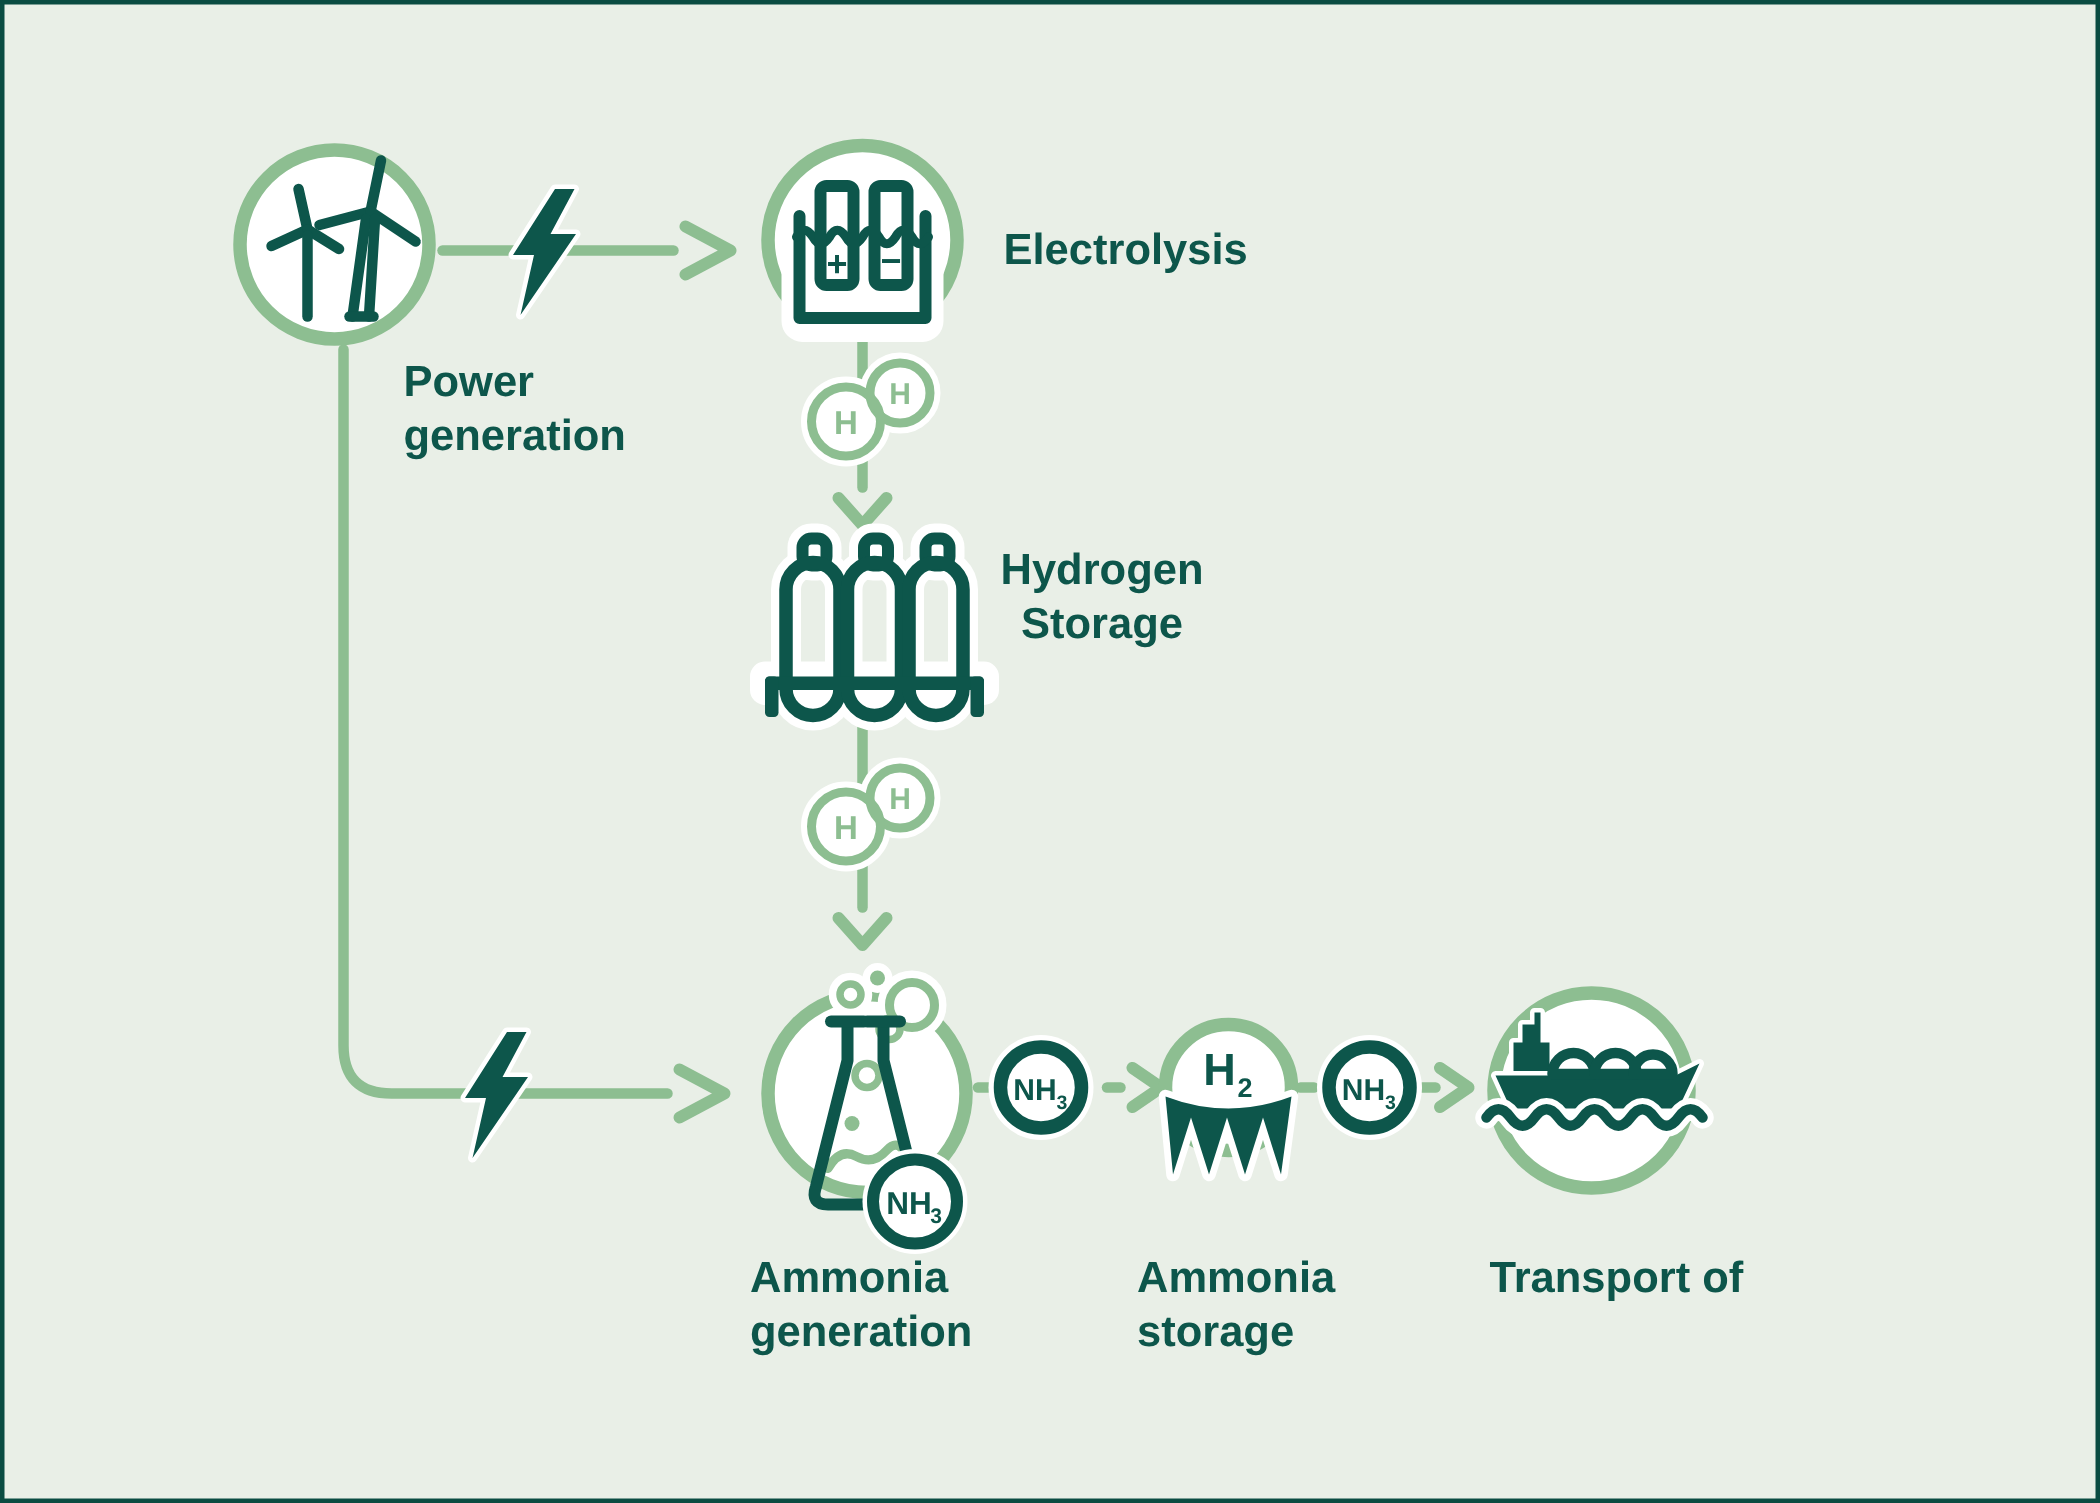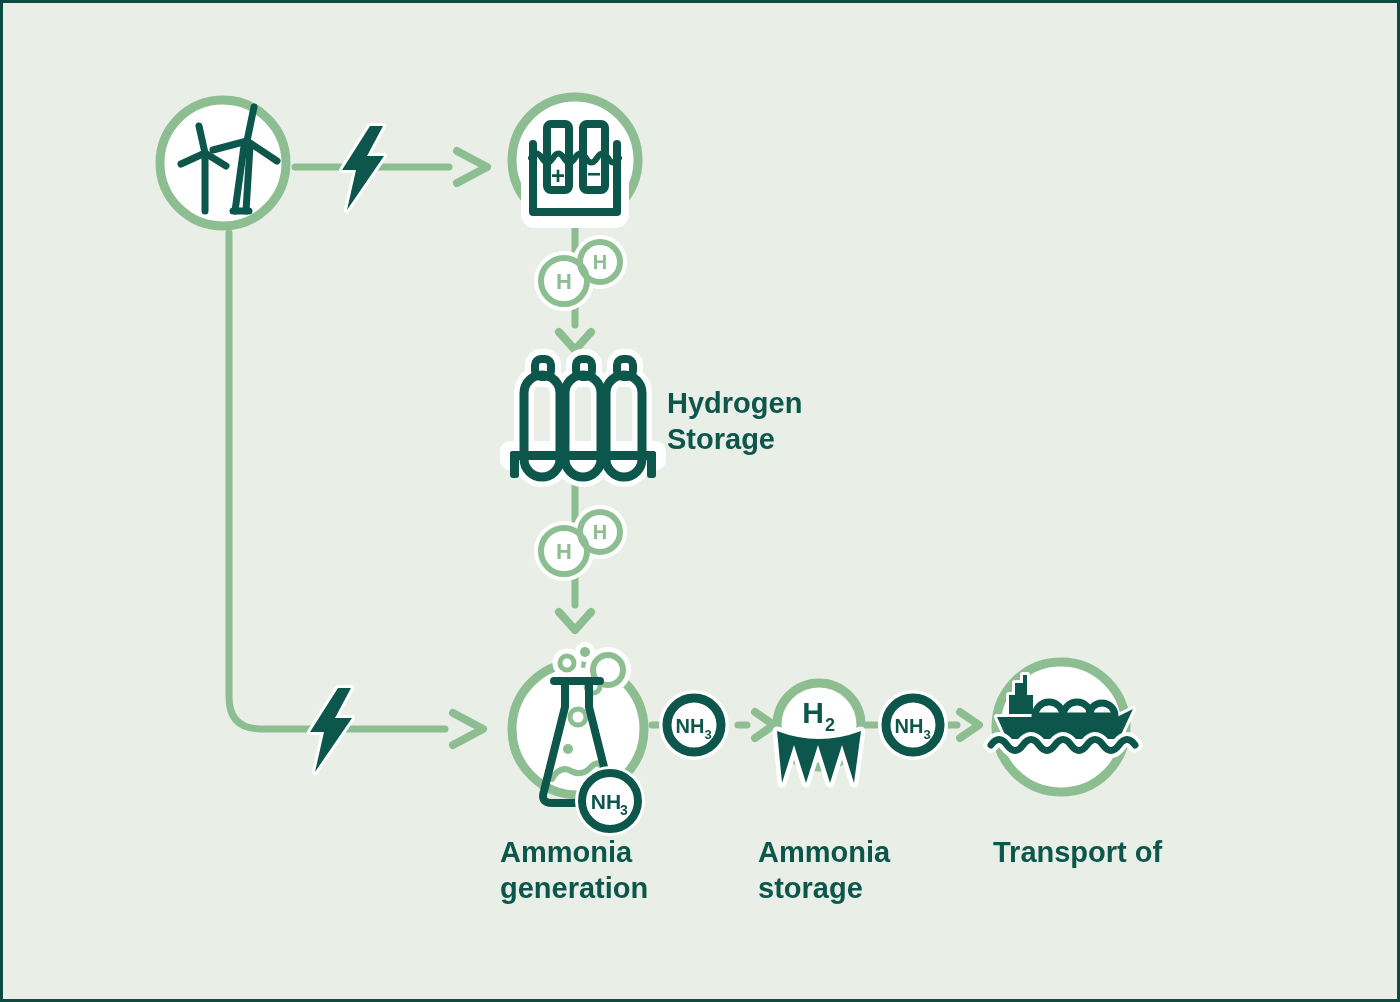--- a/index.html
+++ b/index.html
@@ -211,23 +211,30 @@
 
       <path d="M52,63 A14,14 0 0 1 80,63 Z" fill="#ffffff" class="dk" stroke-width="7"></path>
       <path d="M80,63 A14,14 0 0 1 108,63 Z" fill="#ffffff" class="dk" stroke-width="7"></path>
       <path d="M106,63 A13,13 0 0 1 132,63 Z" fill="#ffffff" class="dk" stroke-width="7"></path>
 
       <path class="gw" stroke-width="15" d="M8,92 q8,-11 16,0 q8,11 16,0 q8,-11 16,0 q8,11 16,0 q8,-11 16,0 q8,11 16,0 q8,-11 16,0 q8,11 16,0 q8,-11 16,0"></path>
       <path class="dk" stroke-width="7" d="M8,92 q8,-11 16,0 q8,11 16,0 q8,-11 16,0 q8,11 16,0 q8,-11 16,0 q8,11 16,0 q8,-11 16,0 q8,11 16,0 q8,-11 16,0"></path>
     </g>
   </svg>
 
-
-
-  <div class="lbl" style="left:664px;top:382px;">
+  <div class="lbl" style="left:266px;top:234px;">
+    <span>Power</span>
+    <span>generation</span>
+  </div>
+
+  <div class="lbl" style="left:666px;top:146px;">
+    <span>Electrolysis</span>
+  </div>
+
+  <div class="lbl" style="left:664px;top:359px;text-align:center;">
     <span>Hydrogen</span>
     <span>Storage</span>
   </div>
 
   <div class="lbl" style="left:497px;top:831px;">
     <span>Ammonia</span>
     <span>generation</span>
   </div>
 
   <div class="lbl" style="left:755px;top:831px;">

